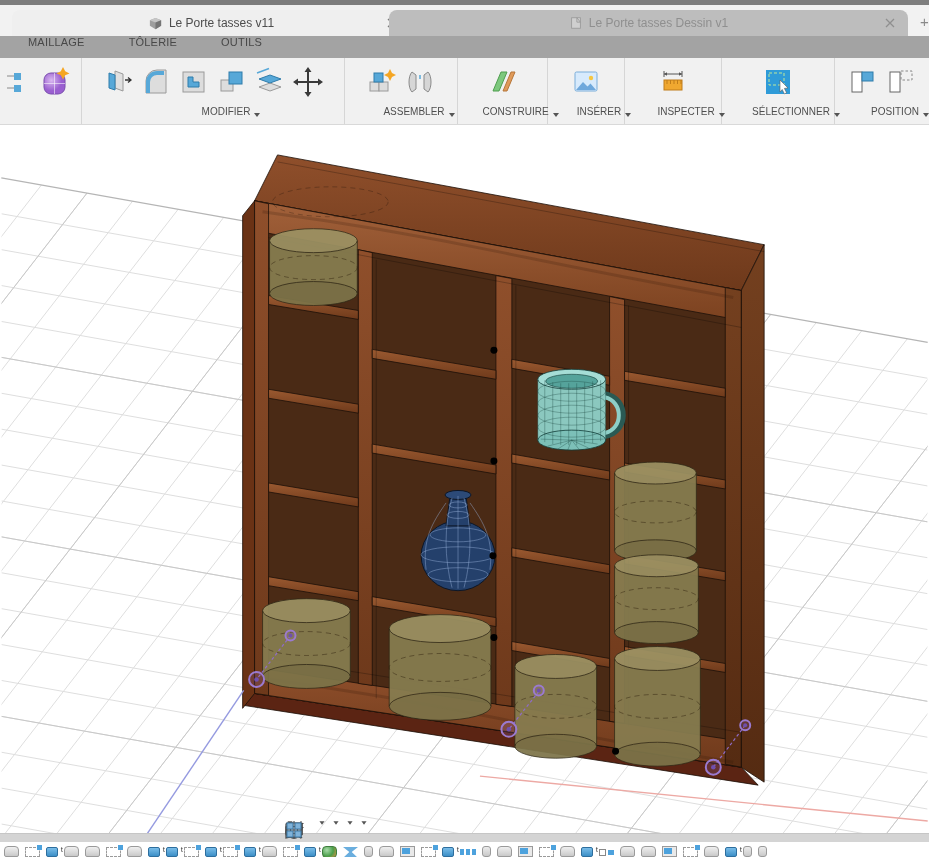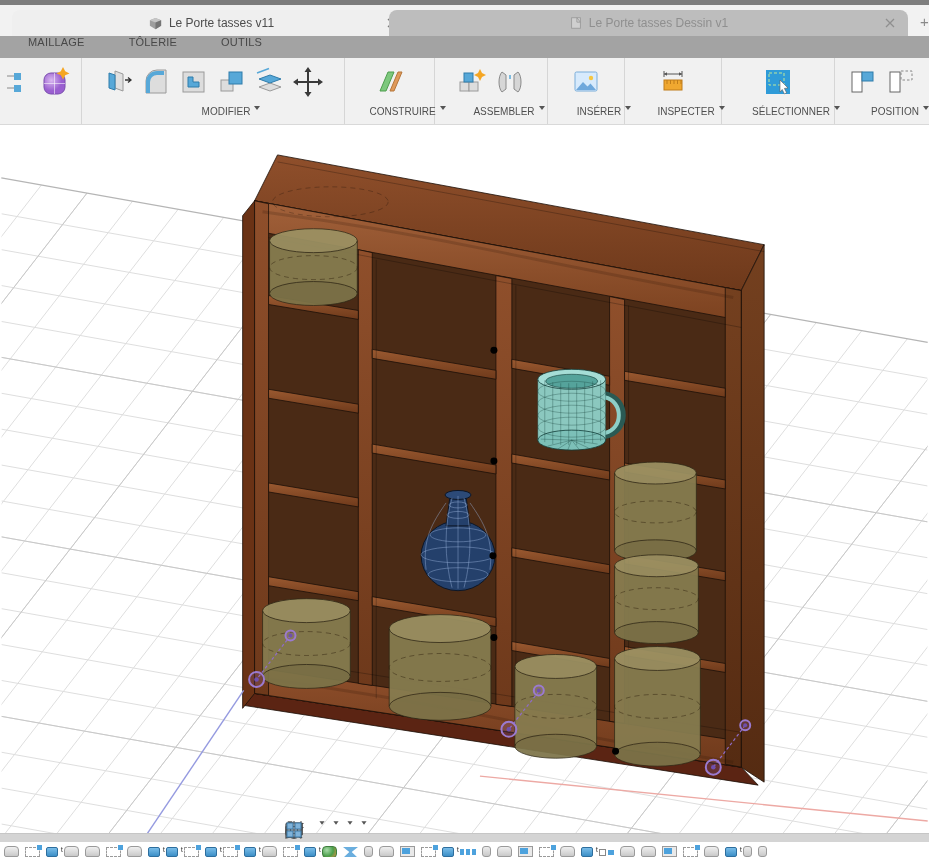--- a/index.html
+++ b/index.html
@@ -18,21 +18,21 @@
   
   .menubar{height:22px;background:#a3a3a3;display:flex;padding-left:28px;}
   .menu-item{font-size:11px;color:#484848;margin-right:44px;letter-spacing:.2px;cursor:pointer;}
   
   .toolbar{height:66px;background:#f1f1f1;border-bottom:1px solid #d9d9d9;display:flex;}
   .tgroup{display:flex;flex-direction:column;align-items:center;justify-content:flex-start;
     border-right:1px solid #d6d6d6;padding-top:2px;box-sizing:border-box;}
   .tgroup.noborder{border-right:none;}
   .ticons{display:flex;align-items:center;height:44px;}
   .ticon{width:38px;height:40px;display:flex;align-items:center;justify-content:center;cursor:pointer;border-radius:2px;}
-  .tlabel{font-size:10px;color:#4f4f4f;display:flex;align-items:flex-start;gap:4px;cursor:pointer;margin-top:2px;padding-left:36px;}
+  .tlabel{font-size:10px;color:#4f4f4f;display:flex;align-items:flex-end;gap:4px;cursor:pointer;margin-top:2px;padding-left:36px;}
   .caret{width:0;height:0;border-left:3.5px solid transparent;border-right:3.5px solid transparent;
     border-top:4px solid #555;display:inline-block;}
   
   .viewport{position:relative;width:929px;height:708px;background:#fff;}
   .viewport svg{position:absolute;left:0;top:0;}
   .navbar{position:absolute;left:283px;bottom:6px;display:flex;align-items:center;gap:2px;}
   .navbtn{display:flex;align-items:center;padding:2px 2px;cursor:pointer;border-radius:2px;}
   .navbtn .caret{margin-left:2px;transform:scale(.85);}
   
   .tl-band{height:9px;background:#d4d4d4;border-top:1px solid #c6c6c6;box-sizing:border-box;}
@@ -164,55 +164,55 @@
             <path d="M17 2l-3.5 5h7zM17 32l-3.5-5h7zM2 17l5-3.5v7zM32 17l-5-3.5v7z" fill="#3a3a3a"></path>
           </svg>
       </span>
     </div>
     <div class="tlabel">
         <span>MODIFIER</span>
         <span class="caret"></span>
       </div>
   </div>
 
-  <div class="tgroup" style="width:90px">
-    <div class="ticons">
-      <span class="ticon">
-        <svg width="34" height="34" viewBox="0 0 34 34">
-            <path d="M7 26L15 7h6l-8 19z" fill="#7dc87d" stroke="#4e9e4e"></path>
-            <path d="M17 26l8-19h4l-8 19z" fill="#e09a5a" stroke="#b5763a"></path>
-          </svg>
-      </span>
-    </div>
-    <div class="tlabel">
-        <span>CONSTRUIRE</span>
-        <span class="caret"></span>
-      </div>
-  </div>
-
   <div class="tgroup" style="width:113px">
     <div class="ticons">
       <span class="ticon">
         <svg width="34" height="34" viewBox="0 0 34 34">
             <rect x="5" y="17" width="9" height="9" fill="#ddd" stroke="#9a9a9a"></rect>
             <rect x="14" y="17" width="9" height="9" fill="#ddd" stroke="#9a9a9a"></rect>
             <rect x="9" y="8" width="9" height="9" fill="#57a8d8" stroke="#2f7cab"></rect>
             <path d="M25 4l2 4 4 2-4 2-2 4-2-4-4-2 4-2z" fill="#f5a623"></path>
           </svg>
       </span>
       <span class="ticon">
         <svg width="34" height="34" viewBox="0 0 34 34">
             <path d="M9 7c-4 4-4 16 0 20l4-3V10z" fill="#d6d6d6" stroke="#8a8a8a"></path>
             <path d="M25 7c4 4 4 16 0 20l-4-3V10z" fill="#d6d6d6" stroke="#8a8a8a"></path>
             <path d="M17 10v4" stroke="#57a8d8" stroke-width="1.5"></path>
           </svg>
       </span>
     </div>
     <div class="tlabel">
         <span>ASSEMBLER</span>
+        <span class="caret"></span>
+      </div>
+  </div>
+
+  <div class="tgroup" style="width:90px">
+    <div class="ticons">
+      <span class="ticon">
+        <svg width="34" height="34" viewBox="0 0 34 34">
+            <path d="M7 26L15 7h6l-8 19z" fill="#7dc87d" stroke="#4e9e4e"></path>
+            <path d="M17 26l8-19h4l-8 19z" fill="#e09a5a" stroke="#b5763a"></path>
+          </svg>
+      </span>
+    </div>
+    <div class="tlabel">
+        <span>CONSTRUIRE</span>
         <span class="caret"></span>
       </div>
   </div>
 
   <div class="tgroup" style="width:77px">
     <div class="ticons">
       <span class="ticon">
         <svg width="34" height="34" viewBox="0 0 34 34">
             <rect x="6" y="7" width="22" height="19" rx="1.5" fill="#d7eafc" stroke="#7aadd9"></rect>
             <circle cx="22" cy="13" r="2.2" fill="#f5c642"></circle>

